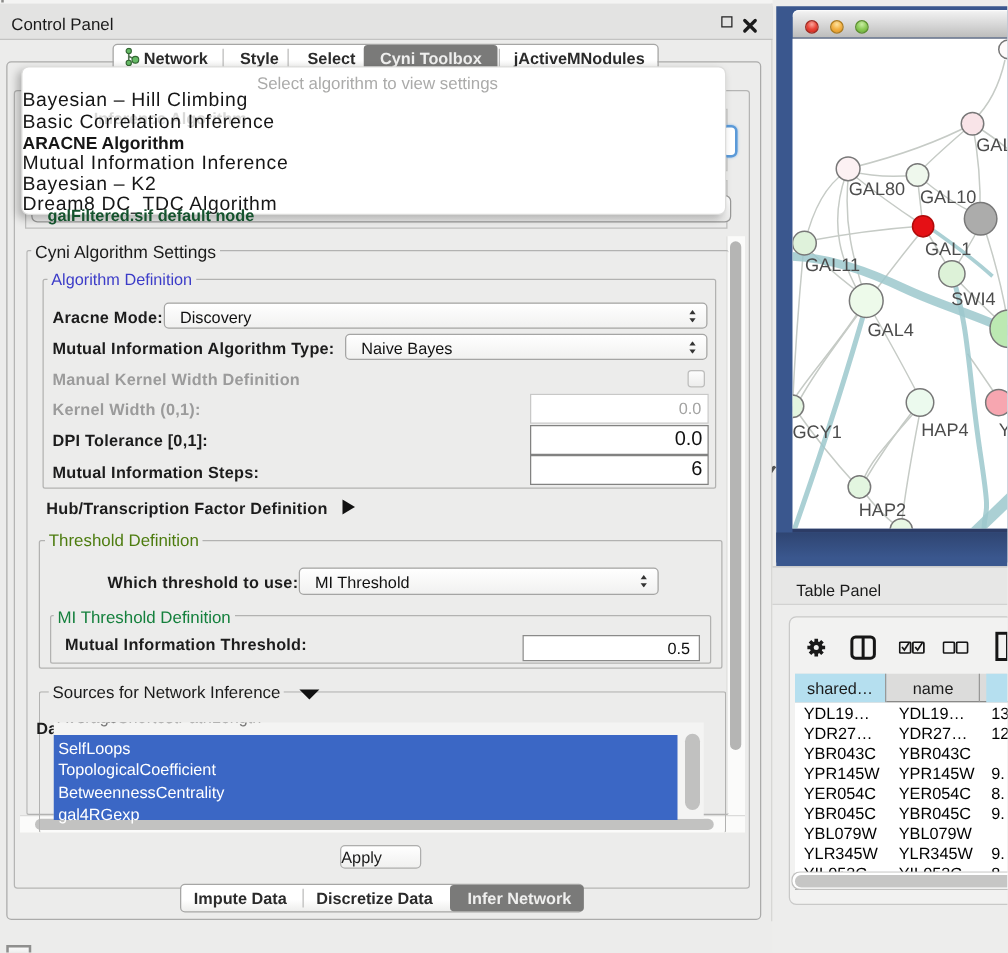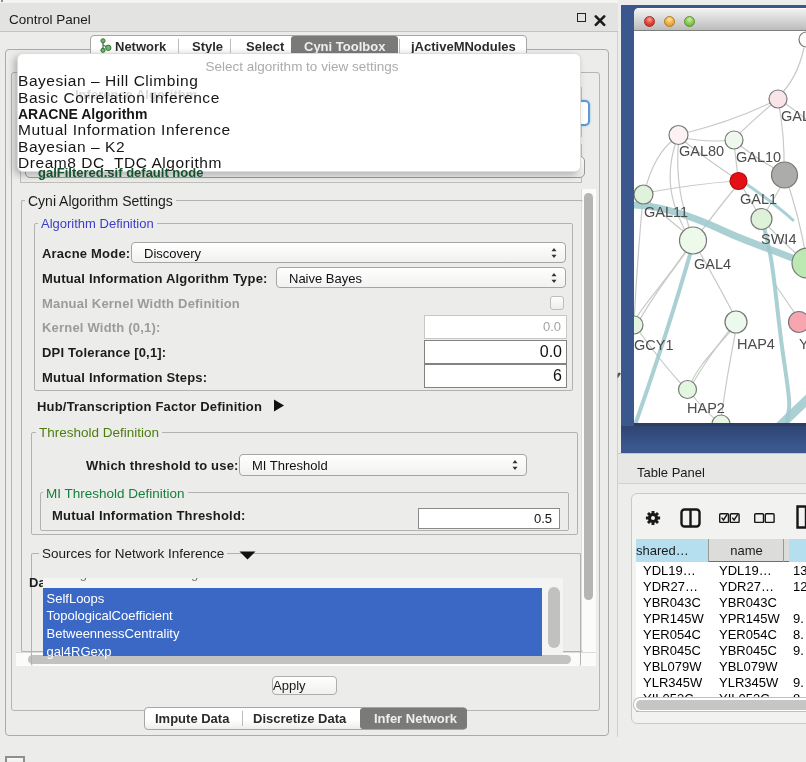--- a/index.html
+++ b/index.html
@@ -277,21 +277,21 @@
  <g fill="none" stroke="#161616" stroke-width="1.4">
   <rect x="0.7" y="0.7" width="8.8" height="8.8" rx="1"></rect>
   <rect x="11.3" y="0.7" width="8.8" height="8.8" rx="1"></rect>
  </g>
 </svg>
 <svg class="abs" style="left:796px;top:505px;" width="10" height="24" viewBox="0 0 10 24">
  <path d="M1.5 1.5 H10 V22.5 H1.5 Z" fill="none" stroke="#161616" stroke-width="2.4"></path>
 </svg>
 
 <div class="abs" style="left:636px;top:539px;width:170px;height:23px;background:#dcdcdb;border-bottom:1.5px solid #6e6e6d;"></div>
-<div class="abs" style="left:636px;top:539px;width:73px;height:23px;background:#b5dfef;border-right:1px solid #999998;text-align:left;font-size:13px;color:#1b1b1b;line-height:23px;">shared…</div>
+<div class="abs" style="left:636px;top:539px;width:73px;height:23px;background:#b5dfef;border-right:1px solid #999998;text-align:center;font-size:13px;color:#1b1b1b;line-height:23px;">shared…</div>
 <div class="abs" style="left:710px;top:539px;width:74px;height:23px;border-right:1px solid #999998;text-align:center;font-size:13px;color:#1b1b1b;line-height:23px;">name</div>
 <div class="abs" style="left:789px;top:539px;width:17px;height:23px;background:#b5dfef;"></div>
 
 <div class="abs" style="left:636px;top:562px;width:170px;height:150px;background:#ffffff;border-bottom:1px solid #b0b0af;"></div>
 <div class="abs" style="left:643px;top:563.3px;font-size:13px;color:#000;line-height:15.93px;">YDL19…<br>YDR27…<br>YBR043C<br>YPR145W<br>YER054C<br>YBR045C<br>YBL079W<br>YLR345W<br>YIL053C</div>
 <div class="abs" style="left:719px;top:563.3px;font-size:13px;color:#000;line-height:15.93px;">YDL19…<br>YDR27…<br>YBR043C<br>YPR145W<br>YER054C<br>YBR045C<br>YBL079W<br>YLR345W<br>YIL053C</div>
 <div class="abs" style="left:793px;top:563.3px;font-size:13px;color:#000;line-height:15.93px;">13<br>12<br><br>9.<br>8.<br>9.<br><br>9.<br>8.</div>
 
 <div class="abs" style="left:633px;top:697px;width:178px;height:15px;background:#ffffff;border:1px solid #c0c0bf;border-radius:7px 0 0 7px;border-right:none;"></div>
 <div class="abs" style="left:636px;top:699.5px;width:170px;height:10px;background:#c6c6c5;border-radius:5px 0 0 5px;"></div>

